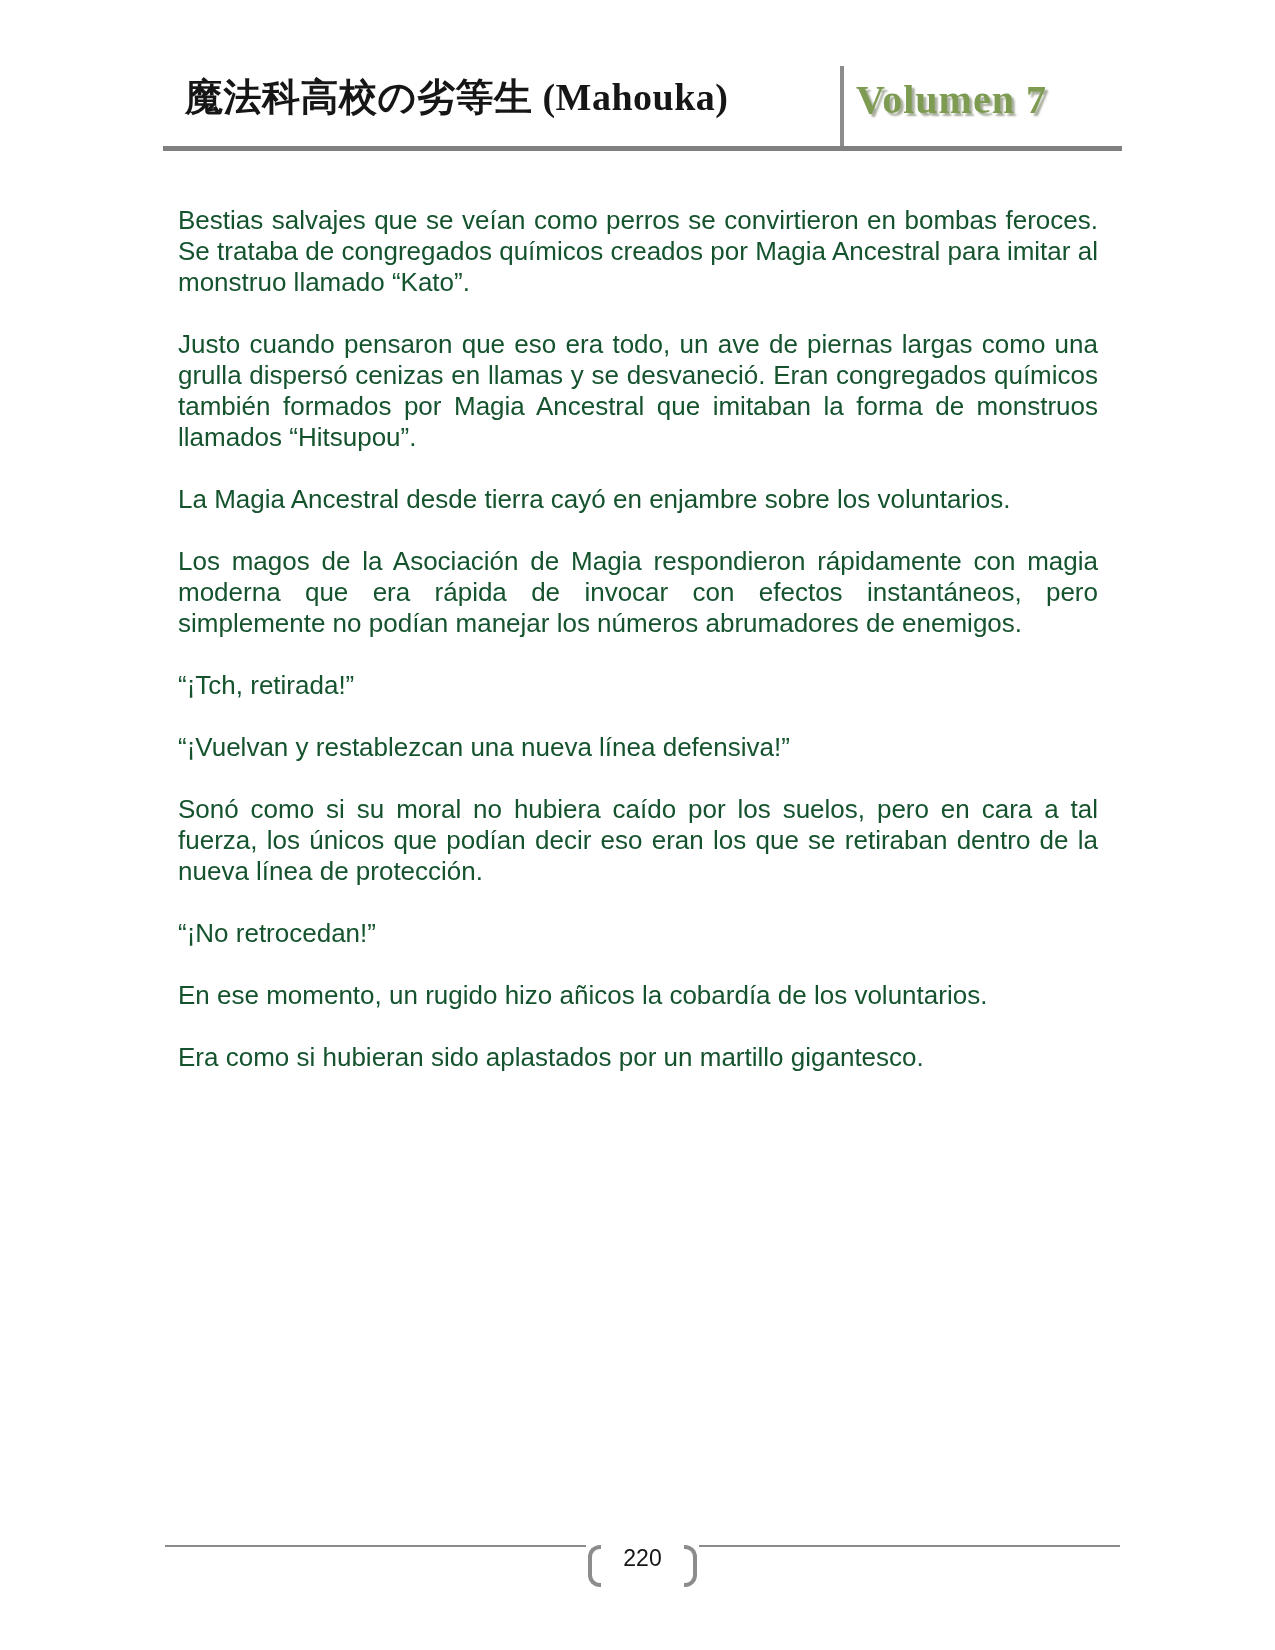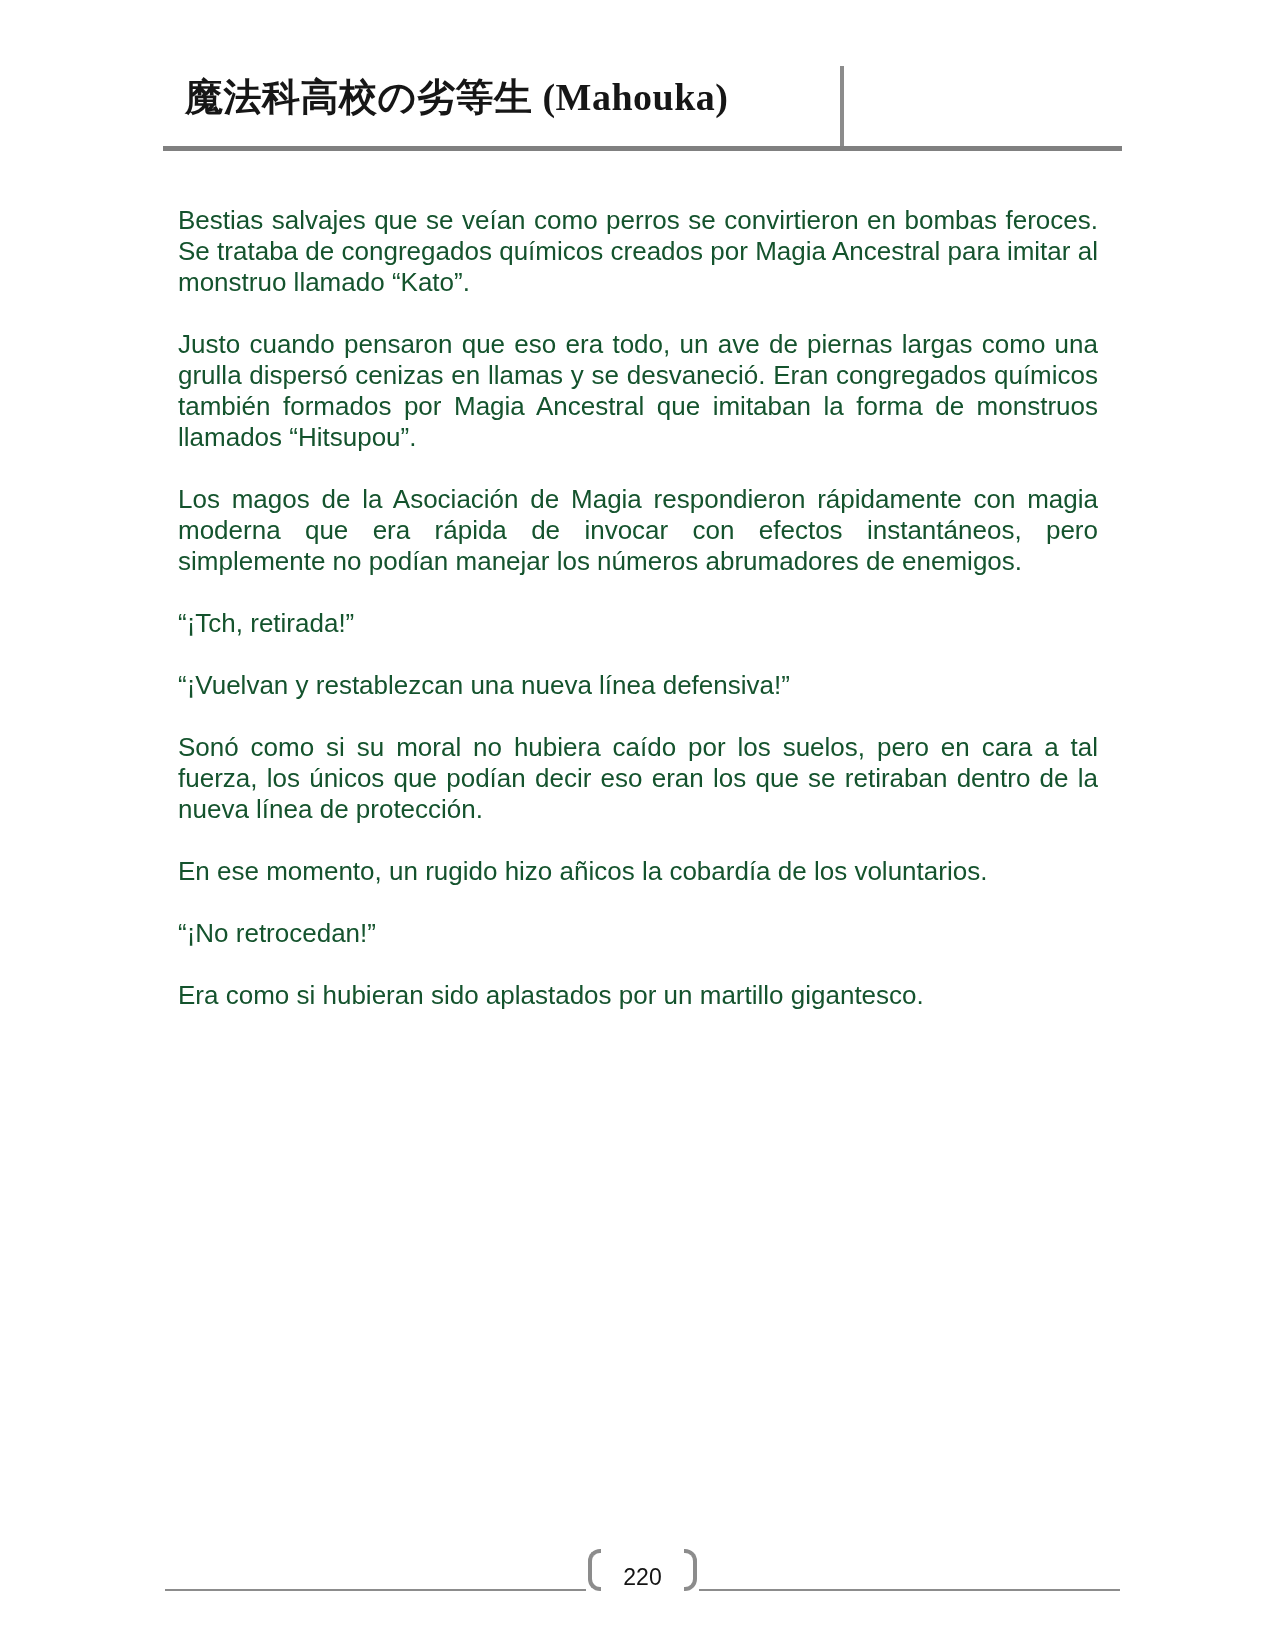--- a/index.html
+++ b/index.html
@@ -54,21 +54,21 @@
     font-size: 26px;
     line-height: 31px;
     color: #14532d;
   }
   .para.justify { text-align: justify; }
   .para.gap-before { margin-top: 31px; }
 
   
   .footer {
     position:absolute; left:165px; right:155px; top:1545px; height:46px;
-    display:flex; align-items:flex-end;
+    display:flex; align-items:flex-start;
   }
   .footer-rule { flex:1 1 auto; height:2px; background:#8c8c8c; }
   .bracket {
     flex:0 0 auto;
     width:13px; height:42px;
     box-sizing:border-box;
   }
   .bracket.left {
     border-left:4px solid #8c8c8c;
     border-top:4px solid #8c8c8c;
@@ -92,32 +92,34 @@
   }
 </style>
 </head>
 <body>
 
 <div class="page">
 
   <div class="header">
     <div class="header-title">魔法科高校の劣等生 (Mahouka)</div>
     <div class="header-divider"></div>
+    <div class="volume-label">Volumen 7</div>
     <div class="header-rule"></div>
   </div>
 
   <div class="content">
     <p class="para justify">Bestias salvajes que se veían como perros se convirtieron en bombas feroces. Se trataba de congregados químicos creados por Magia Ancestral para imitar al monstruo llamado “Kato”.</p>
     <p class="para justify">Justo cuando pensaron que eso era todo, un ave de piernas largas como una grulla dispersó cenizas en llamas y se desvaneció. Eran congregados químicos también formados por Magia Ancestral que imitaban la forma de monstruos llamados “Hitsupou”.</p>
+    <p class="para">La Magia Ancestral desde tierra cayó en enjambre sobre los voluntarios.</p>
     <p class="para justify">Los magos de la Asociación de Magia respondieron rápidamente con magia moderna que era rápida de invocar con efectos instantáneos, pero simplemente no podían manejar los números abrumadores de enemigos.</p>
     <p class="para">“¡Tch, retirada!”</p>
     <p class="para">“¡Vuelvan y restablezcan una nueva línea defensiva!”</p>
     <p class="para justify">Sonó como si su moral no hubiera caído por los suelos, pero en cara a tal fuerza, los únicos que podían decir eso eran los que se retiraban dentro de la nueva línea de protección.</p>
+    <p class="para gap-before">“¡No retrocedan!”</p>
     <p class="para gap-before">En ese momento, un rugido hizo añicos la cobardía de los voluntarios.</p>
-    <p class="para gap-before">“¡No retrocedan!”</p>
     <p class="para">Era como si hubieran sido aplastados por un martillo gigantesco.</p>
   </div>
 
   <div class="footer">
     <div class="footer-rule"></div>
     <div class="bracket left"></div>
     <div class="page-number">220</div>
     <div class="bracket right"></div>
     <div class="footer-rule"></div>
   </div>

